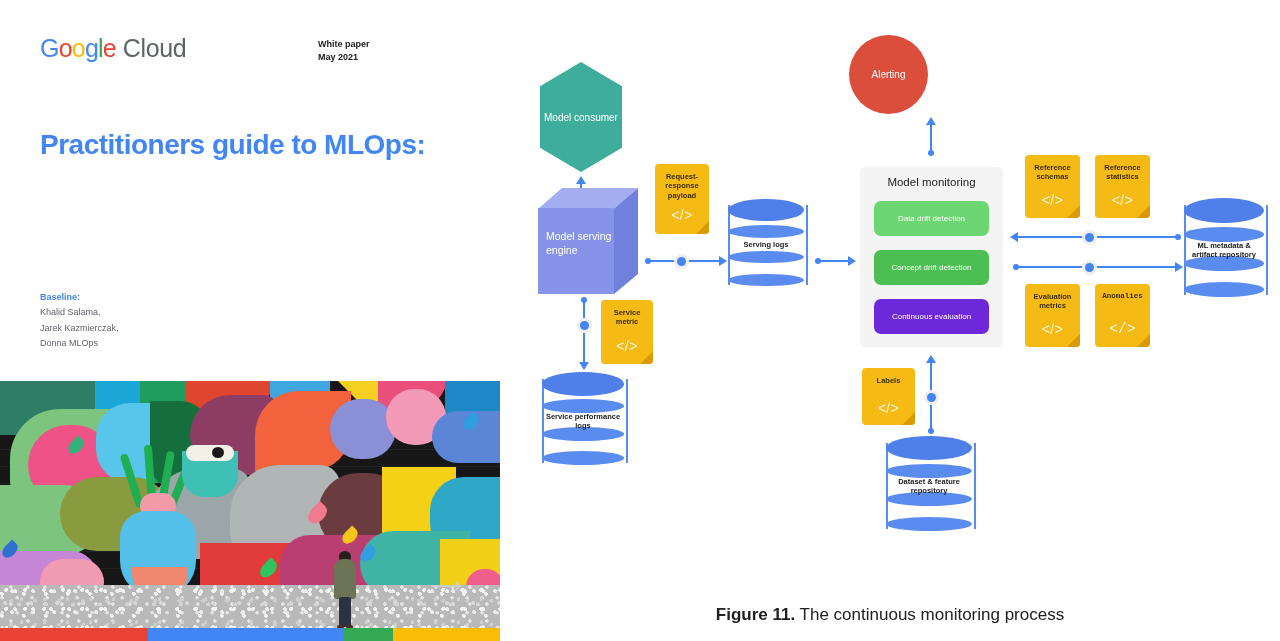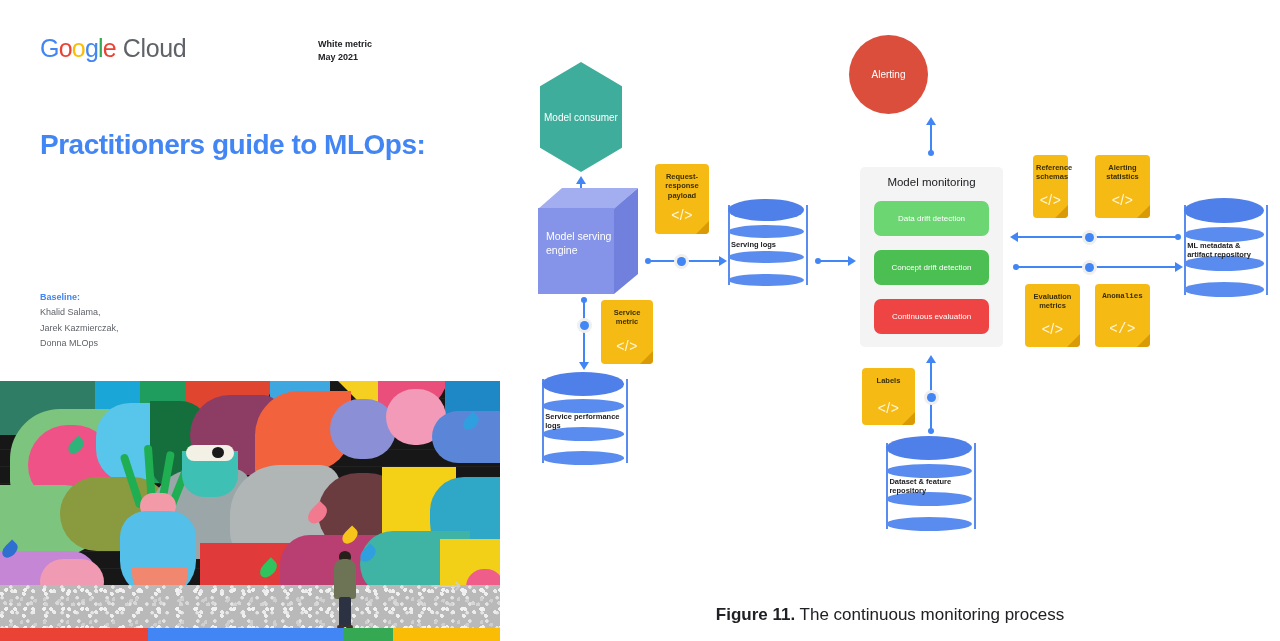--- a/index.html
+++ b/index.html
@@ -95,21 +95,21 @@
   .card .fold{position:absolute;right:0;bottom:0;width:13px;height:13px;background:#D99A06;
      clip-path:polygon(100% 0,100% 100%,0 100%);border-bottom-right-radius:4px;}
   
   .cyl{position:absolute;}
   .cyl .body{position:absolute;left:0;top:7%;width:100%;height:86%;background:#fff;
      border-left:2px solid #5A8CF0;border-right:2px solid #5A8CF0;}
   .cyl .ring{position:absolute;left:0;width:100%;height:14%;border-radius:50%;
      background:#5A8CF0;}
   .cyl .top{position:absolute;left:0;top:0;width:100%;height:24%;border-radius:50%;background:#4F7FE8;}
   .cyl .cyl-label{position:absolute;left:4%;right:4%;top:50%;transform:translateY(-50%);
-     text-align:left;font-size:7.5px;color:#202124;line-height:1.25;font-weight:600;z-index:5;}
+     text-align:center;font-size:7.5px;color:#202124;line-height:1.25;font-weight:600;z-index:5;}
   
   .ln{position:absolute;background:#4285F4;}
   .ln.h{height:2px;}
   .ln.v{width:2px;}
   .dot{position:absolute;width:6px;height:6px;border-radius:50%;background:#4285F4;}
   .bigdot{position:absolute;width:15px;height:15px;border-radius:50%;background:#EFEFEF;
      display:flex;align-items:center;justify-content:center;}
   .bigdot::after{content:"";width:9px;height:9px;border-radius:50%;background:#4285F4;}
   .ah{position:absolute;width:0;height:0;}
   .ah.r{border-top:5px solid transparent;border-bottom:5px solid transparent;border-left:8px solid #4285F4;}
@@ -123,21 +123,21 @@
 <body>
 
 <div id="cover">
 
   <div id="logo-row">
     <div id="google-logo"><span class="b">G</span><span class="r">o</span><span class="y">o</span><span class="b">g</span><span class="g">l</span><span class="r">e</span></div>
     <div id="cloud-word">Cloud</div>
   </div>
 
   <div id="doc-meta">
-    <div>White metric</div>
+    <div>White paper</div>
     <div>May 2021</div>
   </div>
 
   <h1 id="cover-title">
     <span class="accent">Practitioners guide to MLOps:</span>
   </h1>
 
   <div id="authors">
     <div id="authors-label">Baseline:</div>
     <div id="authors-list">
@@ -299,32 +299,32 @@
   <div class="ah u" style="left:426px;top:117px;"></div>
 
   <div class="node" id="monitoring">
     <div class="panel-title">Model monitoring</div>
     <div class="mon-item" style="top:34px;background:#6CD672;">
       <span>Data drift detection</span>
     </div>
     <div class="mon-item" style="top:83px;background:#4CBF52;">
       <span>Concept drift detection</span>
     </div>
-    <div class="mon-item" style="top:132px;background:#ef4444;">
+    <div class="mon-item" style="top:132px;background:#6d28d9;">
       <span>Continuous evaluation</span>
     </div>
   </div>
 
-  <div class="card" style="left:525px;top:155px;width:35px;height:63px;margin-left:8px;">
+  <div class="card" style="left:525px;top:155px;width:55px;height:63px;">
     <div class="ctext">Reference schemas</div>
     <div class="code">&lt;/&gt;</div>
     <div class="fold"></div>
   </div>
   <div class="card" style="left:595px;top:155px;width:55px;height:63px;">
-    <div class="ctext">Alerting statistics</div>
+    <div class="ctext">Reference statistics</div>
     <div class="code">&lt;/&gt;</div>
     <div class="fold"></div>
   </div>
 
   <div class="dot" style="left:675px;top:234px;"></div>
   <div class="ln h" style="left:518px;top:236px;width:160px;"></div>
   <div class="bigdot" style="left:582px;top:230px;"></div>
   <div class="ah l" style="left:510px;top:232px;"></div>
 
   <div class="dot" style="left:513px;top:264px;"></div>

